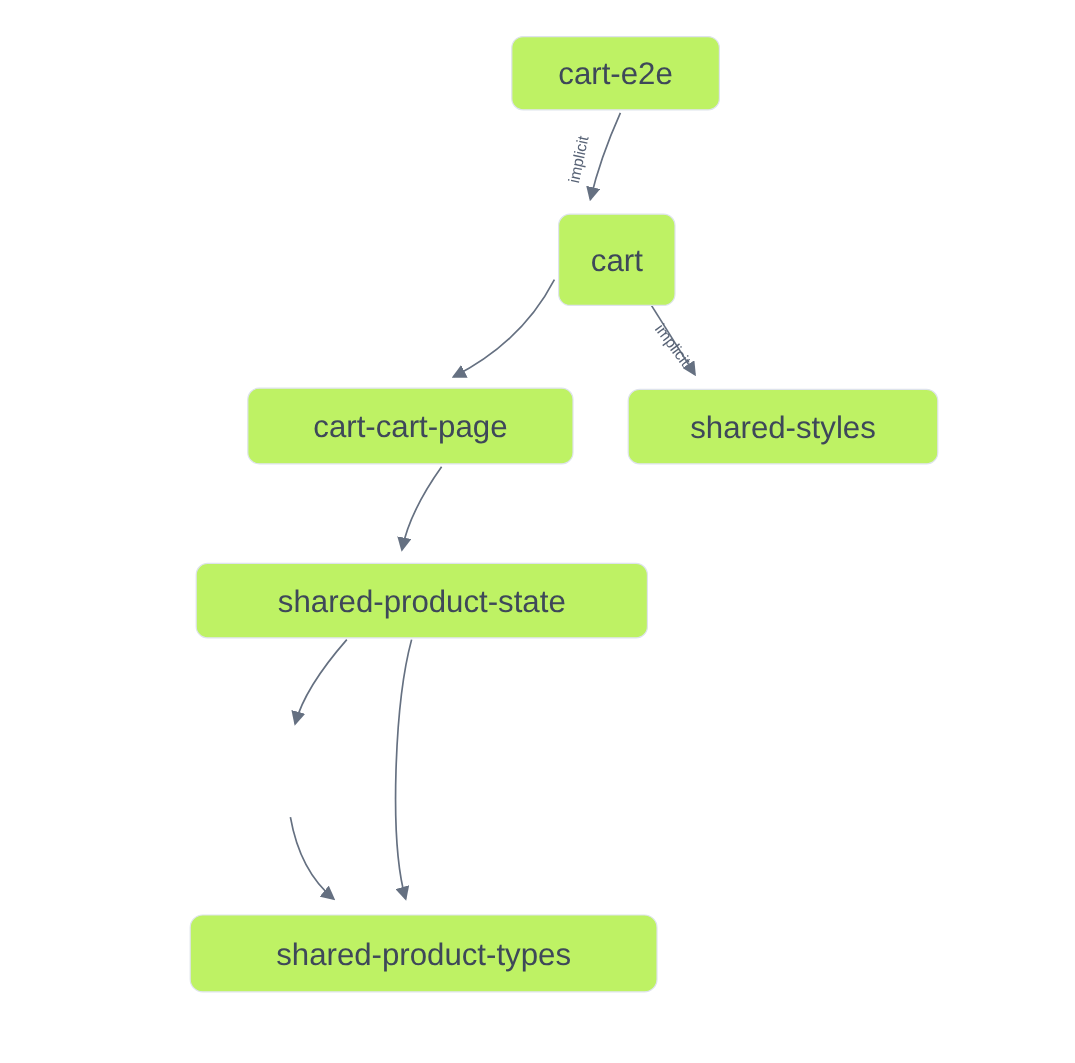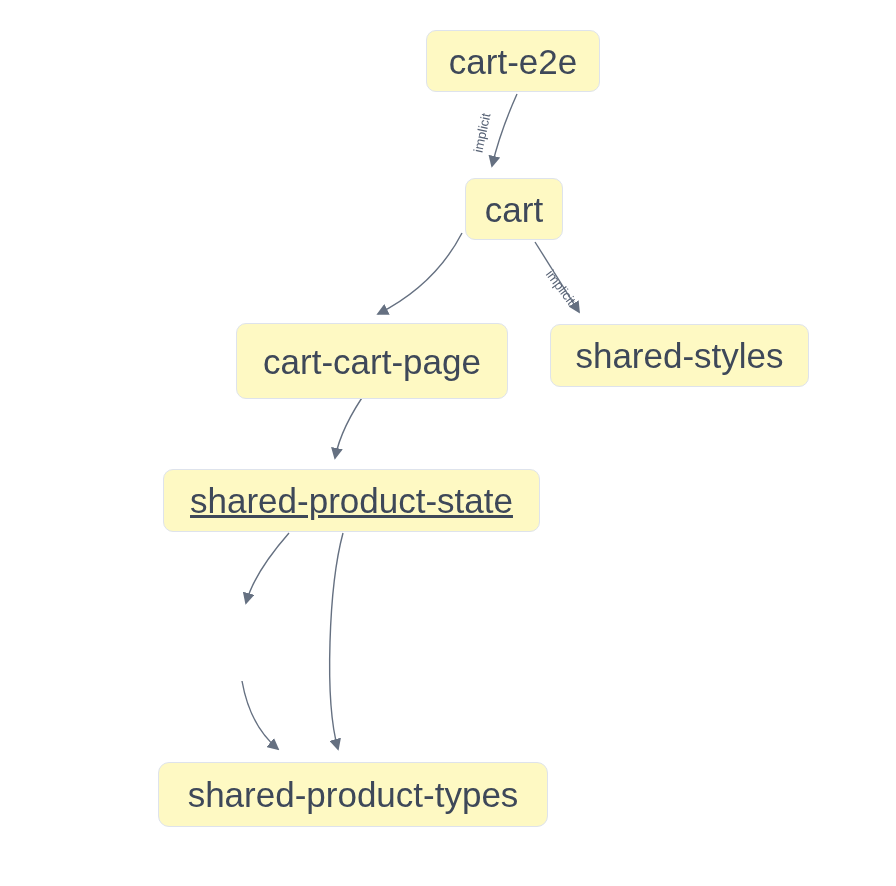--- a/index.html
+++ b/index.html
@@ -20,26 +20,26 @@
     left: 0;
     top: 0;
     width: 896px;
     height: 886px;
   }
   .node {
     position: absolute;
     display: flex;
     align-items: center;
     justify-content: center;
-    background: #fef9c3;
+    background: #bef264;
     border: 1px solid #dee3ec;
     border-radius: 10px;
     box-sizing: border-box;
     color: #3e4859;
-    font-size: 35px;
+    font-size: 26px;
     line-height: 1;
     white-space: nowrap;
     cursor: pointer;
   }
   .edge {
     fill: none;
     stroke: #657081;
     stroke-width: 1.4;
   }
   .edge-label {
@@ -76,23 +76,23 @@
     <path class="edge" d="M 343 533 C 329 585 324 700 338 749" marker-end="url(#arrow)"></path>
 
     <path class="edge" d="M 242 681 Q 250 726 278 749" marker-end="url(#arrow)"></path>
 
     <text class="edge-label" transform="translate(483,133) rotate(-78)">implicit</text>
     <text class="edge-label" transform="translate(560,288) rotate(53)">implicit</text>
   </svg>
 
   <div class="node" style="left:426px; top:30px;  width:174px; height:62px;">cart-e2e</div>
 
-  <div class="node" style="left:465px; top:178px; width:98px;  height:62px;">cart</div>
+  <div class="node" style="left:465px; top:178px; width:98px;  height:77px;">cart</div>
 
-  <div class="node" style="left:236px; top:323px; width:272px; height:76px;">cart-cart-page</div>
+  <div class="node" style="left:206px; top:323px; width:272px; height:64px;">cart-cart-page</div>
 
-  <div class="node" style="left:550px; top:324px; width:259px; height:63px;">shared-styles</div>
+  <div class="node" style="left:523px; top:324px; width:259px; height:63px;">shared-styles</div>
 
-  <div class="node" style="left:163px; top:469px; width:377px; height:63px;text-decoration:underline;">shared-product-state</div>
+  <div class="node" style="left:163px; top:469px; width:377px; height:63px;">shared-product-state</div>
 
 
   <div class="node" style="left:158px; top:762px; width:390px; height:65px;border-radius:11px;">shared-product-types</div>
 </div>
 
 </body></html>

